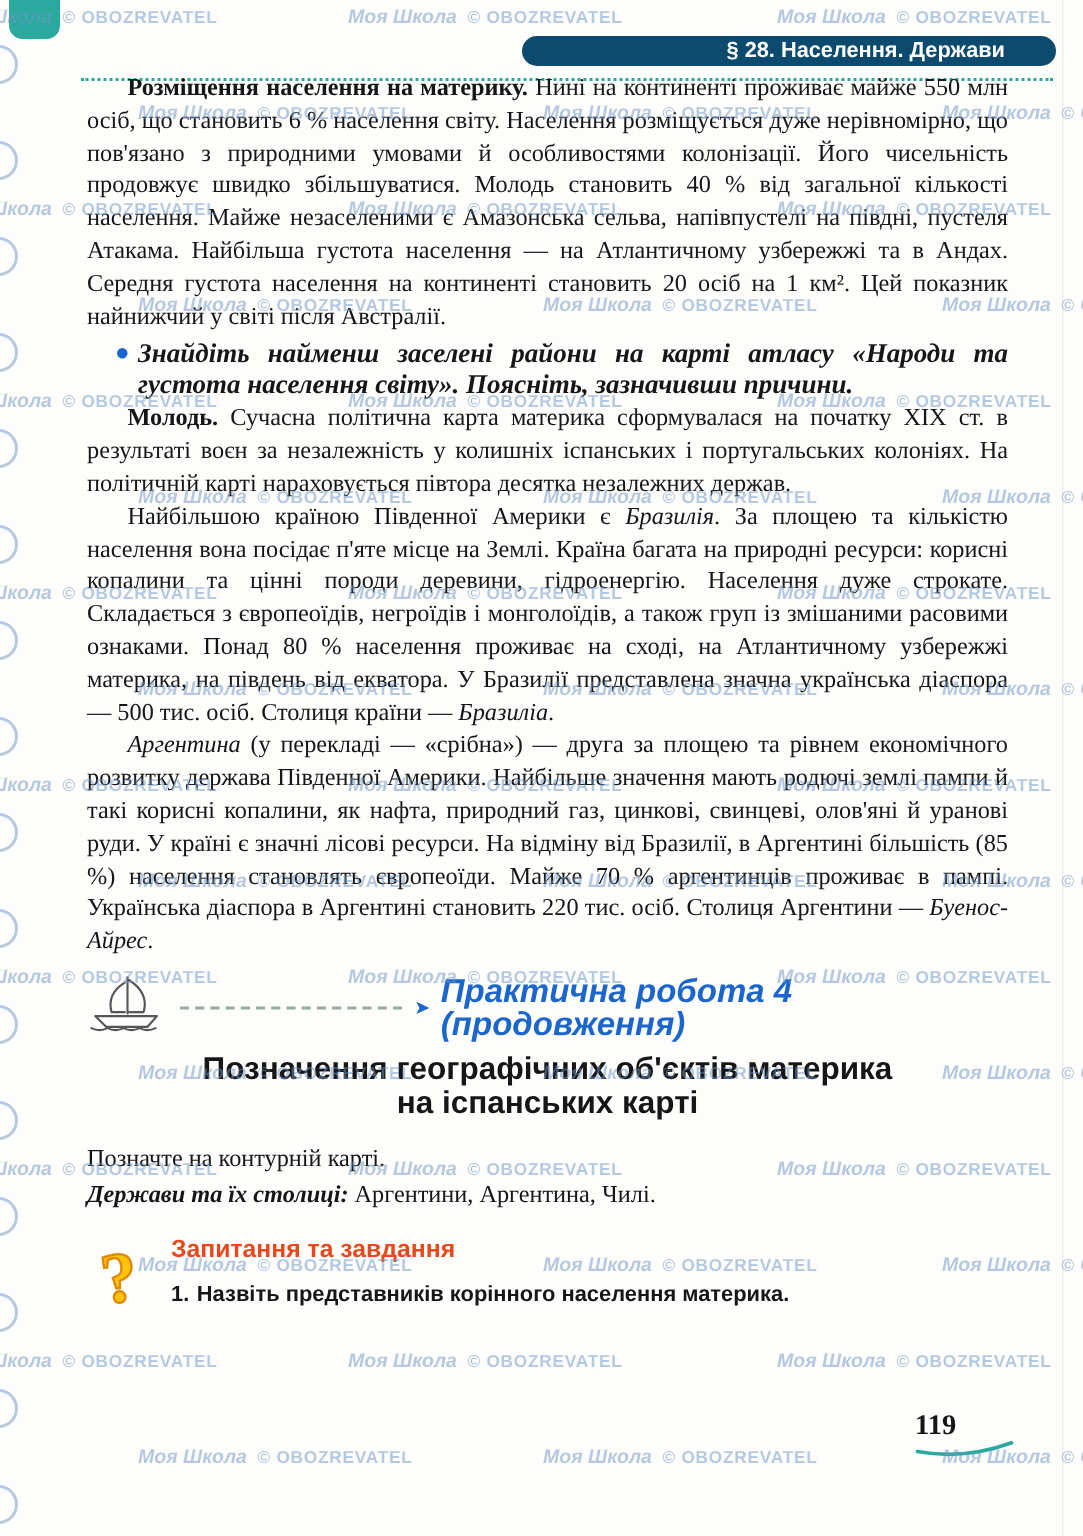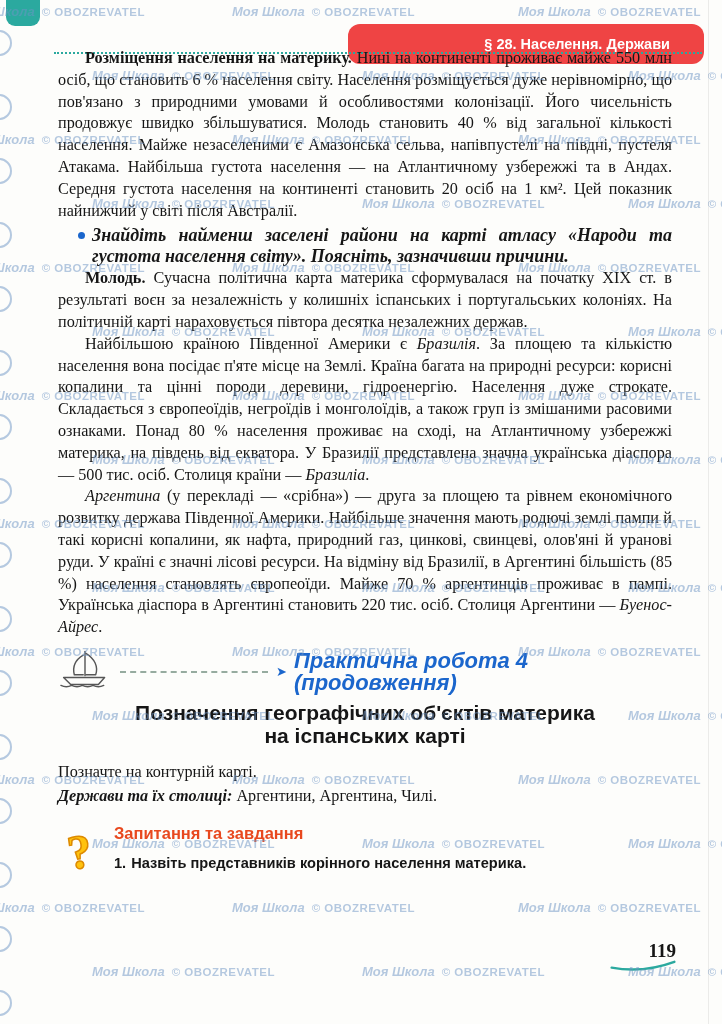--- a/index.html
+++ b/index.html
@@ -31,22 +31,22 @@
   .wm-circle {
     position:absolute; left:-14px; width:26px; height:26px;
     border:2.5px solid rgba(110,149,197,.5); border-radius:50%;
   }
   
   .corner-shape {
     position:absolute; top:-10px; left:6px; width:34px; height:36px;
     background:#2ba99f; border-radius:9px; z-index:1;
   }
   .header-pill {
-    position:absolute; top:24px; left:348px; width:356px; height:40px;
-    background:#ef4444; border-radius:12px;
+    position:absolute; top:24px; left:348px; width:356px; height:20px;
+    background:#0c4a6e; border-radius:12px;
     color:#fff; font-family:"Liberation Sans", sans-serif;
     font-weight:bold; font-size:14.5px;
     display:flex; align-items:center; justify-content:flex-end;
     padding-right:34px; z-index:1;
   }
   .dotted-divider {
     position:absolute; top:52px; left:54px; width:648px;
     border-top:2px dotted #2ba99f; z-index:1;
   }
   
@@ -92,21 +92,21 @@
     font-weight:bold; font-size:16.5px; margin-bottom:8px;
   }
   .q-item {
     font-family:"Liberation Sans", sans-serif;
     font-weight:bold; font-size:14.6px; line-height:20px;
     padding-left:20px; text-indent:-20px; margin-bottom:3px;
     text-align:justify;
   }
   .q-num { margin-right:5px; }
   
-  .page-num-wrap { position:absolute; right:46px; bottom:52px; z-index:1; text-align:right; }
+  .page-num-wrap { position:absolute; right:46px; bottom:52px; z-index:1; text-align:left; }
   .page-num { font-weight:bold; font-size:19px; font-family:"Liberation Serif", serif; }
   .page-swoosh { display:block; margin-top:-2px; }
 </style>
 </head>
 <body>
 
 <div class="page">
 
   <div class="wm-layer">
       <div class="wm-tile" style="left: -38px; top: 2px;"><span class="wm-brand">Моя Школа</span><span class="wm-copy">© OBOZREVATEL</span></div>

